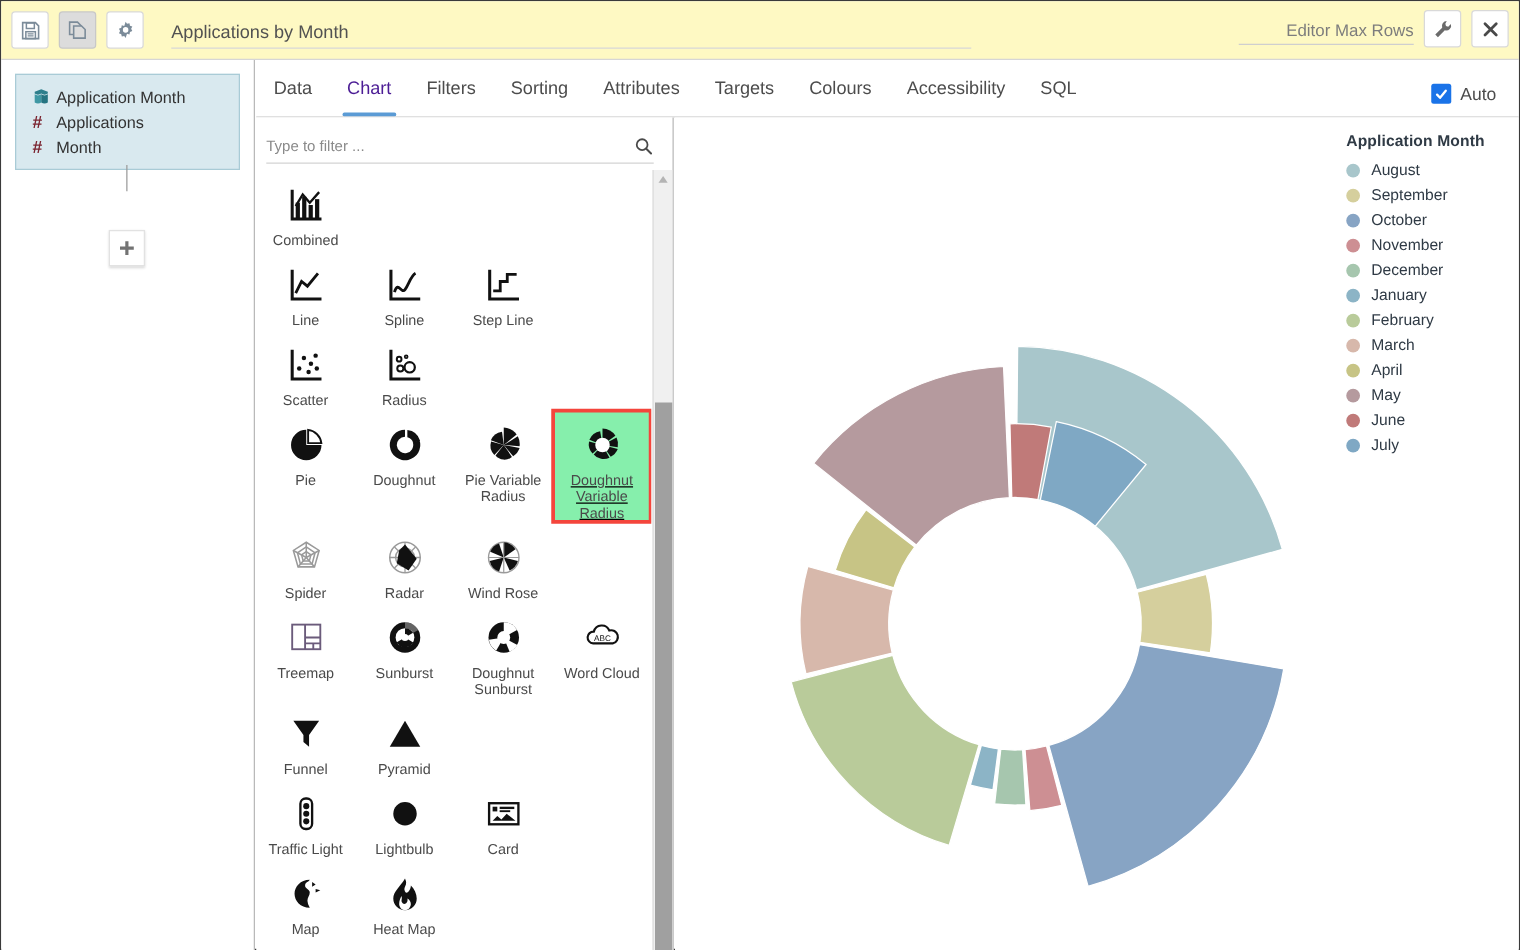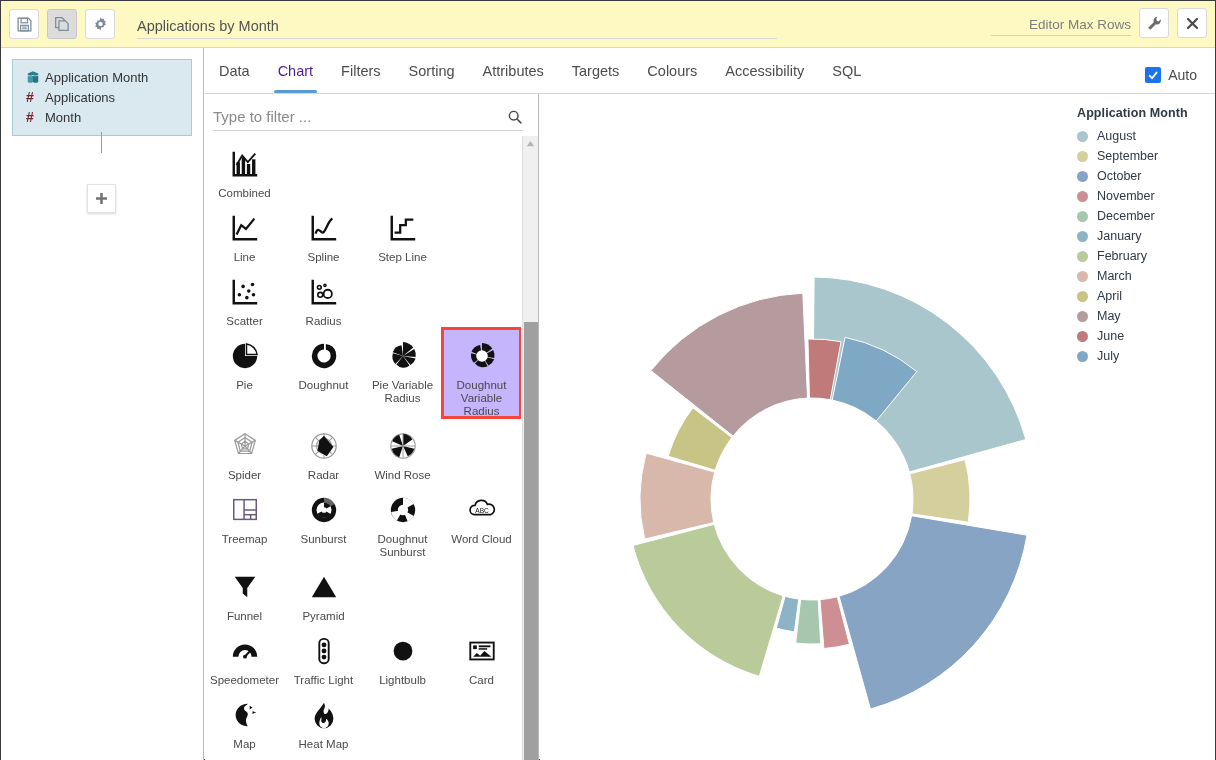--- a/index.html
+++ b/index.html
@@ -155,43 +155,44 @@
     background: #fff;
     border-right: 1px solid #b9b9b9;
     overflow: hidden;
   }
   #filter-row {
     position: absolute; left: 8px; top: 9px;
     width: 310px; height: 28px;
     border-bottom: 1px solid #d4d4d4;
     display: flex; align-items: center; justify-content: space-between;
   }
-  #filter-ph { font-size: 15px; color: #8a8a8a; }
+  #filter-ph { font-size: 12px; color: #8a8a8a; }
   #grid {
     position: absolute; left: 0; top: 42px;
     width: 316px; height: 624px;
     overflow: hidden;
   }
   .gridrow { display: flex; }
   .cell {
     width: 79px;
     padding-top: 10px;
     display: flex; flex-direction: column; align-items: center;
     cursor: pointer;
   }
   .cell .ic { height: 36px; display:flex; align-items:center; justify-content:center; }
   .cell .lb {
     font-size: 11.5px; color: #4a4a4a;
     text-align: center; line-height: 13px;
     margin-top: 5px; width: 78px;
   }
   .cell.sel {
-    background: #c4b5fd;
+    background: #86efac;
     outline: 3px solid #f4453c;
     outline-offset: -2px;
+    text-decoration: underline;
   }
   .cell.empty { cursor: default; }
 
   
   #sb-track {
     position: absolute; right: 0; top: 42px;
     width: 16px; height: 624px;
     background: #f0f0f0;
     border-left: 1px solid #dcdcdc;
   }
@@ -615,30 +616,20 @@
               <svg width="30" height="30" viewBox="0 0 32 32">
                 <path d="M16 5 L29 27 H3 Z" fill="#111"></path>
               </svg>
             </div>
             <div class="lb">Pyramid</div>
           </div>
           <div class="cell empty" style="height: 1px;"></div>
           <div class="cell empty" style="height: 1px;"></div>
         </div>
         <div class="gridrow">
-          <div class="cell">
-            <div class="ic">
-              <svg width="30" height="30" viewBox="0 0 32 32">
-                <path d="M3 22a13 13 0 0 1 26 0h-6a7 7 0 0 0-14 0z" fill="#111"></path>
-                <line x1="16" y1="22" x2="24" y2="13" stroke="#111" stroke-width="2.3"></line>
-                <circle cx="16" cy="22" r="2.1" fill="#111"></circle>
-              </svg>
-            </div>
-            <div class="lb">Speedometer</div>
-          </div>
           <div class="cell">
             <div class="ic">
               <svg width="30" height="30" viewBox="0 0 32 32">
                 <rect x="11" y="3" width="10" height="26" rx="4.5" fill="none" stroke="#111" stroke-width="2"></rect>
                 <circle cx="16" cy="9.5" r="2.6" fill="#111"></circle>
                 <circle cx="16" cy="16" r="2.6" fill="#111"></circle>
                 <circle cx="16" cy="22.5" r="2.6" fill="#111"></circle>
               </svg>
             </div>
             <div class="lb">Traffic Light</div>

